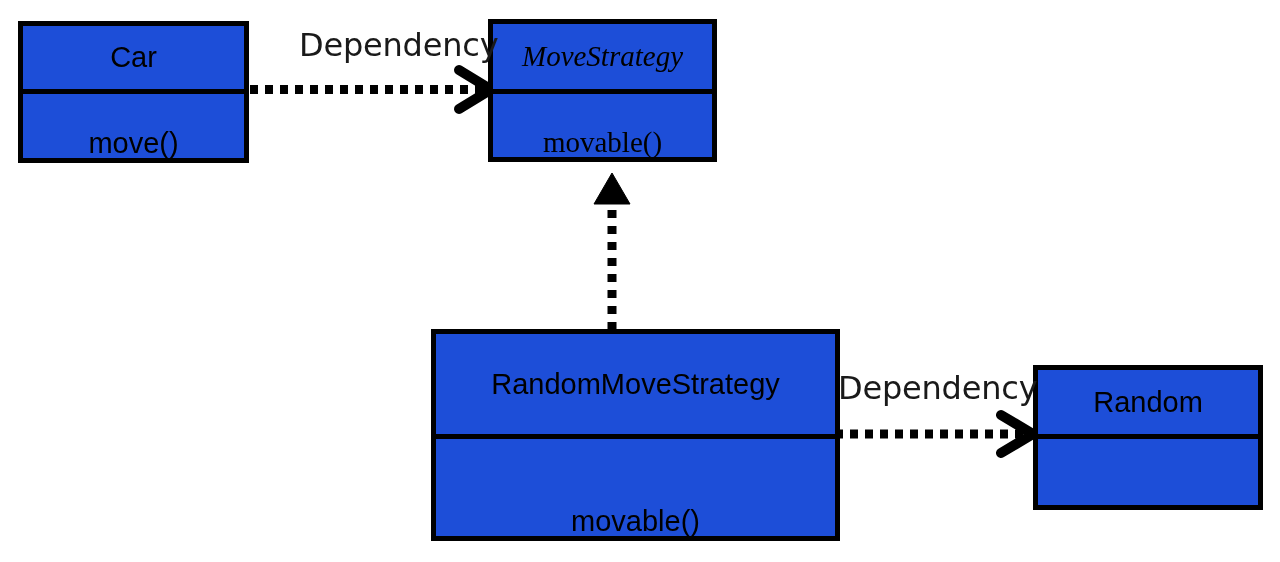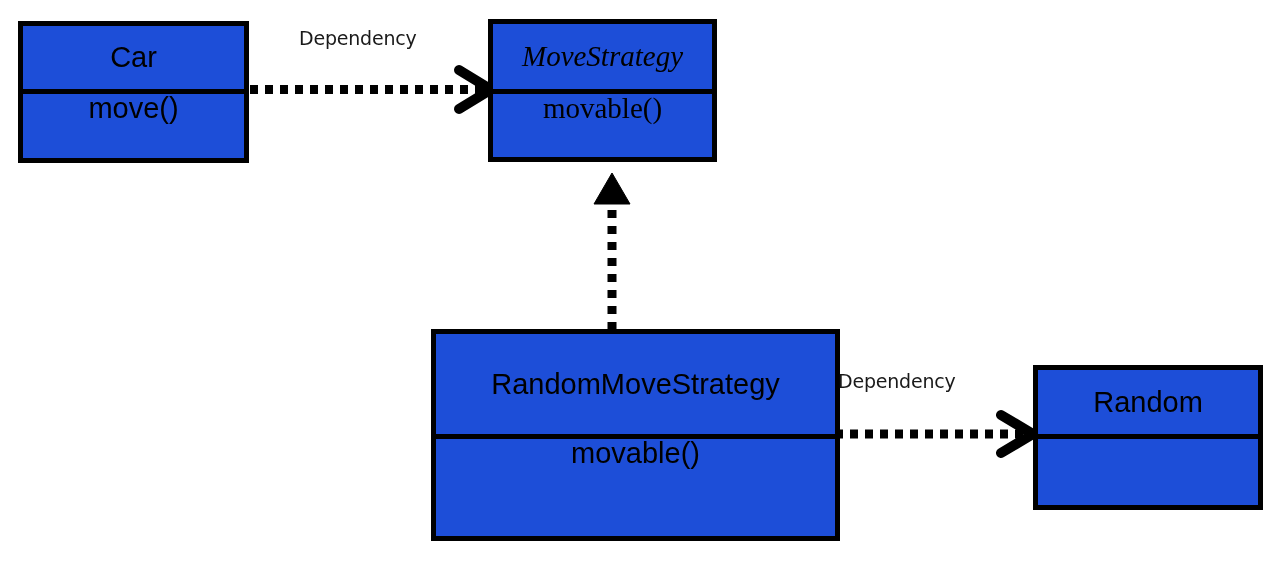--- a/index.html
+++ b/index.html
@@ -35,21 +35,21 @@
     border-bottom: 5px solid #000000;
     display: flex;
     align-items: center;
     justify-content: center;
     text-align: center;
     overflow: hidden;
   }
   .uml-ops-compartment {
     box-sizing: border-box;
     display: flex;
-    align-items: flex-start;
+    align-items: flex-end;
     justify-content: center;
     text-align: center;
     overflow: hidden;
     flex: 1 1 auto;
   }
   .uml-name-text {
     font-size: 29px;
     line-height: 1;
     white-space: nowrap;
   }
@@ -80,21 +80,21 @@
 
   #class-random {
     left: 1033px; top: 365px; width: 230px; height: 145px;
   }
   #class-random .uml-name-compartment { height: 69px; align-items: center; }
 
   
   .edge-label {
     position: absolute;
     font-family: "DejaVu Sans", "Liberation Sans", sans-serif;
-    font-size: 19px;
+    font-size: 32px;
     line-height: 1;
     font-weight: 400;
     letter-spacing: -0.2px;
     white-space: nowrap;
     color: #1a1a1a;
   }
   #label-dependency-car-movestrategy {
     left: 299px; top: 29px;
   }
   #label-dependency-rms-random {

